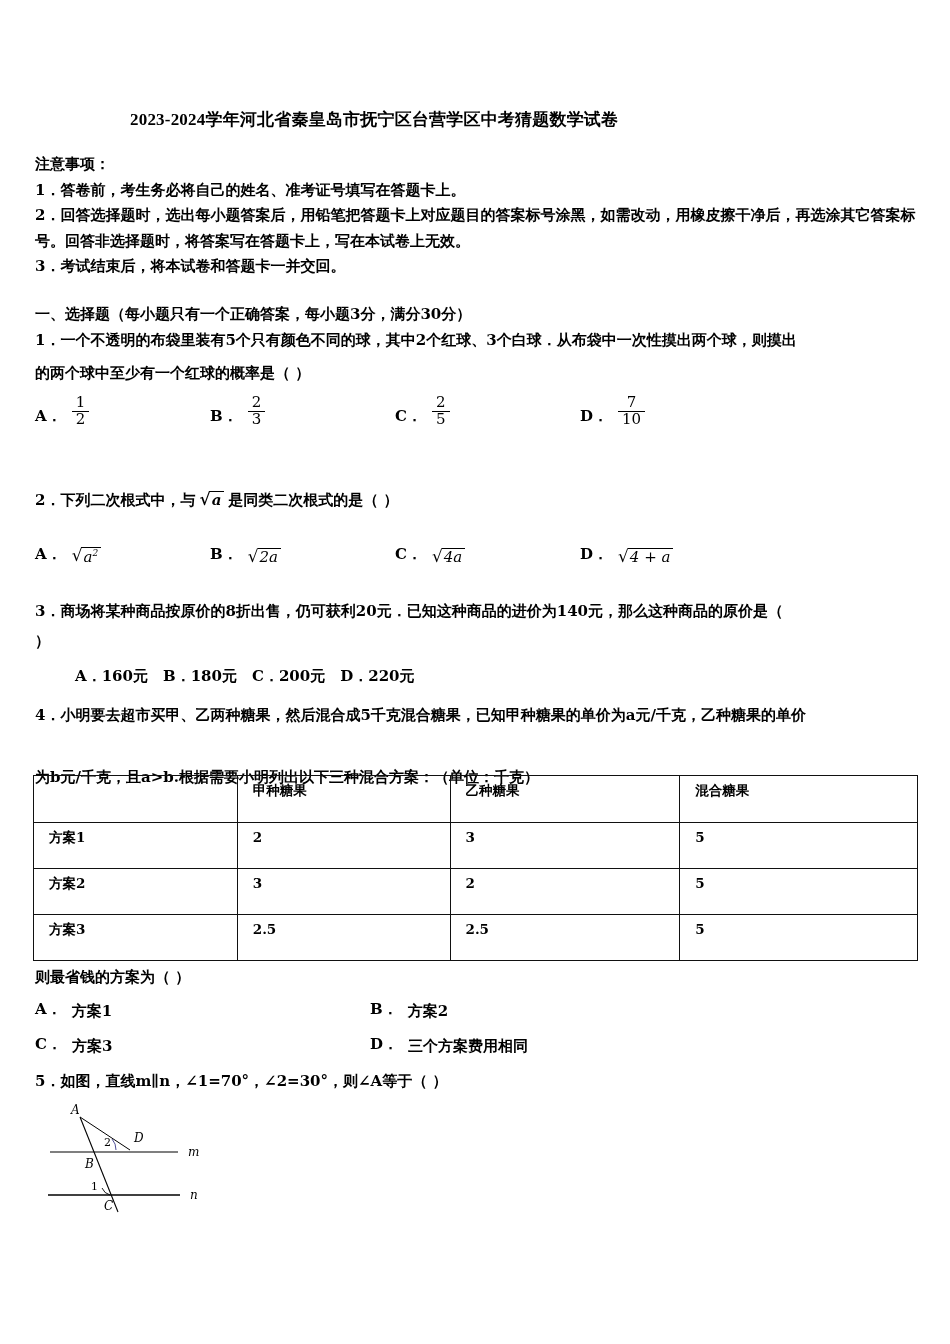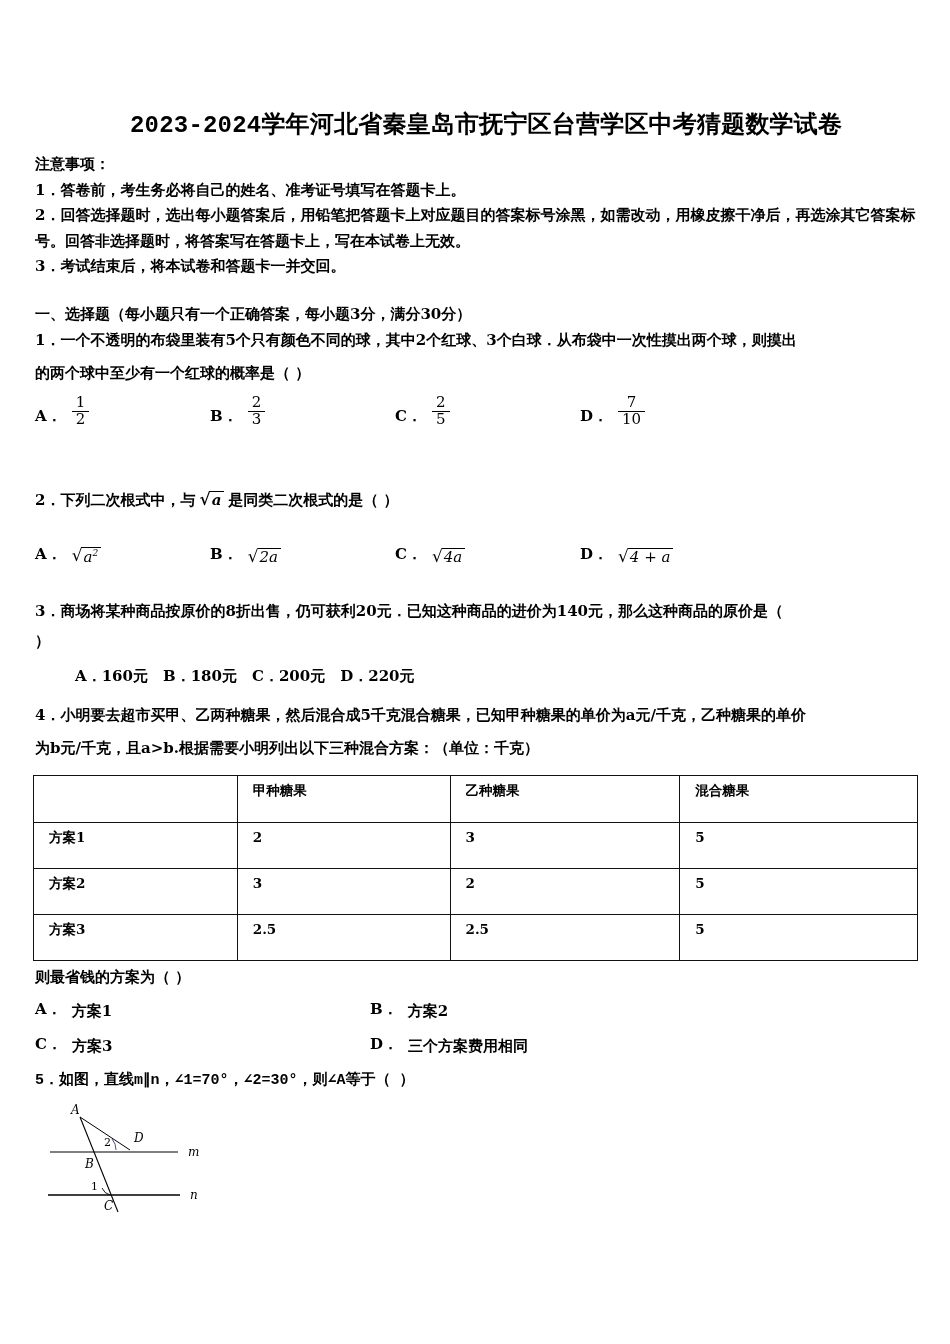--- a/index.html
+++ b/index.html
@@ -15,25 +15,25 @@
   }
 
   .page { position: relative; width: 950px; height: 1344px; }
 
   
   .doc-title {
     position: absolute;
     left: 130px;
     top: 108px;
     width: 700px;
-    font-size: 24px;
+    font-size: 17px;
     font-weight: bold;
     letter-spacing: 0.2px;
     white-space: nowrap;
-    font-family: Liberation Mono, monospace;
+    font-family: Liberation Serif, serif;
   }
 
   
   .notice-block {
     position: absolute;
     left: 35px;
     top: 152px;
     width: 890px;
     font-size: 15px;
     font-weight: bold;
@@ -109,21 +109,21 @@
   #q2-options .opt-cell:nth-child(2) { width: 185px; }
   #q2-options .opt-cell:nth-child(3) { width: 185px; }
 
   
   #q3-line1 { left: 35px; top: 600px; width: 888px; font-weight: bold; }
   #q3-line2 { left: 35px; top: 630px; width: 888px; font-weight: bold; }
   #q3-options { left: 35px; top: 665px; width: 888px; font-weight: bold; font-size: 15px; margin-left: 40px; }
 
   
   #q4-line1 { left: 35px; top: 704px; width: 895px; font-weight: bold; }
-  #q4-line2 { left: 35px; top: 737px; width: 895px; font-weight: bold; }
+  #q4-line2 { left: 35px; top: 766px; width: 895px; font-weight: bold; }
 
   
   #candy-table {
     position: absolute;
     left: 33px;
     top: 775px;
     width: 885px;
     border-collapse: collapse;
     font-size: 13.5px;
     font-family: "DejaVu Serif", "Liberation Serif", serif;
@@ -143,21 +143,21 @@
   #candy-table tr.row3 td { border-top: 1px solid #999; }
 
   
   #q4-ask { left: 35px; top: 966px; width: 500px; font-weight: bold; }
   #q4-options-a { top: 1000px; }
   #q4-options-b { top: 1035px; }
   .opt-row.two .opt-cell:nth-child(1) { width: 335px; }
   .opt-row.two { font-weight: bold; }
 
   
-  #q5-line1 { left: 35px; top: 1070px; width: 700px; font-weight: bold; font-family: Liberation Mono, monospace; }
+  #q5-line1 { left: 35px; top: 1070px; width: 700px; font-weight: bold; }
 
   
   #q5-figure {
     position: absolute;
     left: 38px;
     top: 1100px;
     width: 230px;
     height: 140px;
   }
   #q5-figure svg { display: block; }

